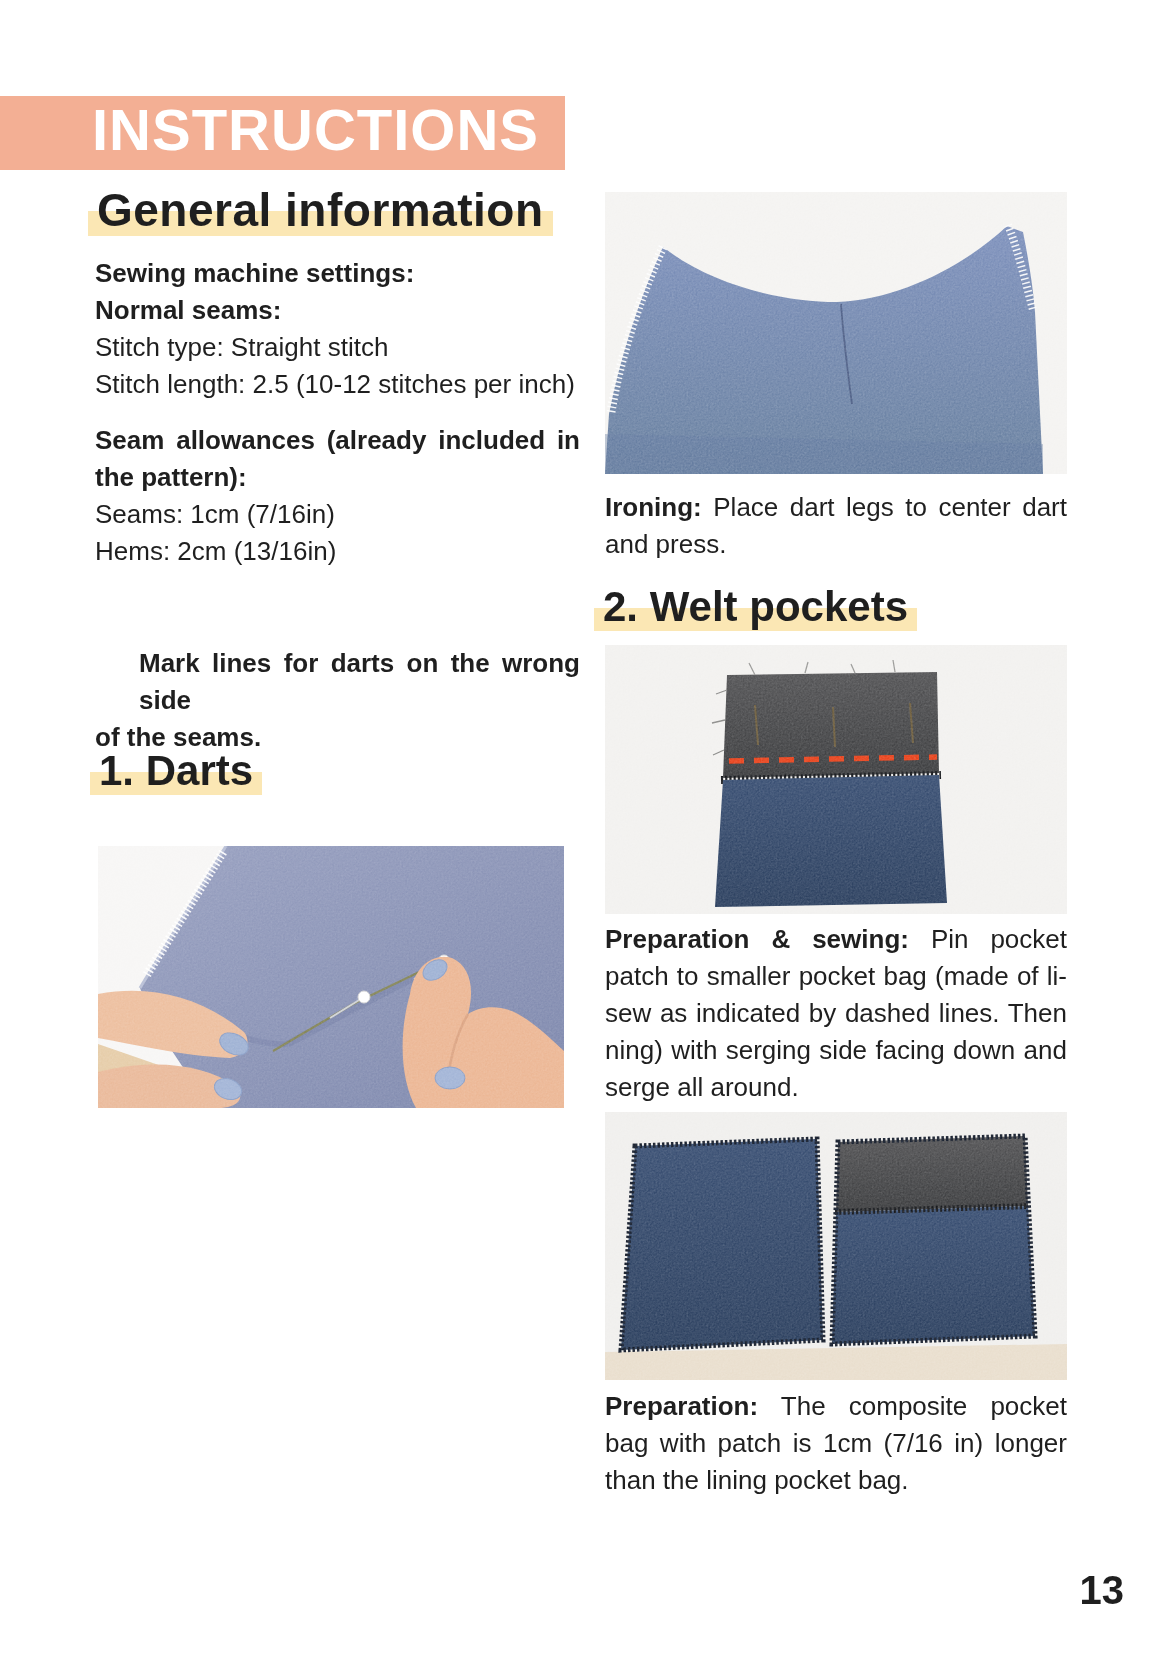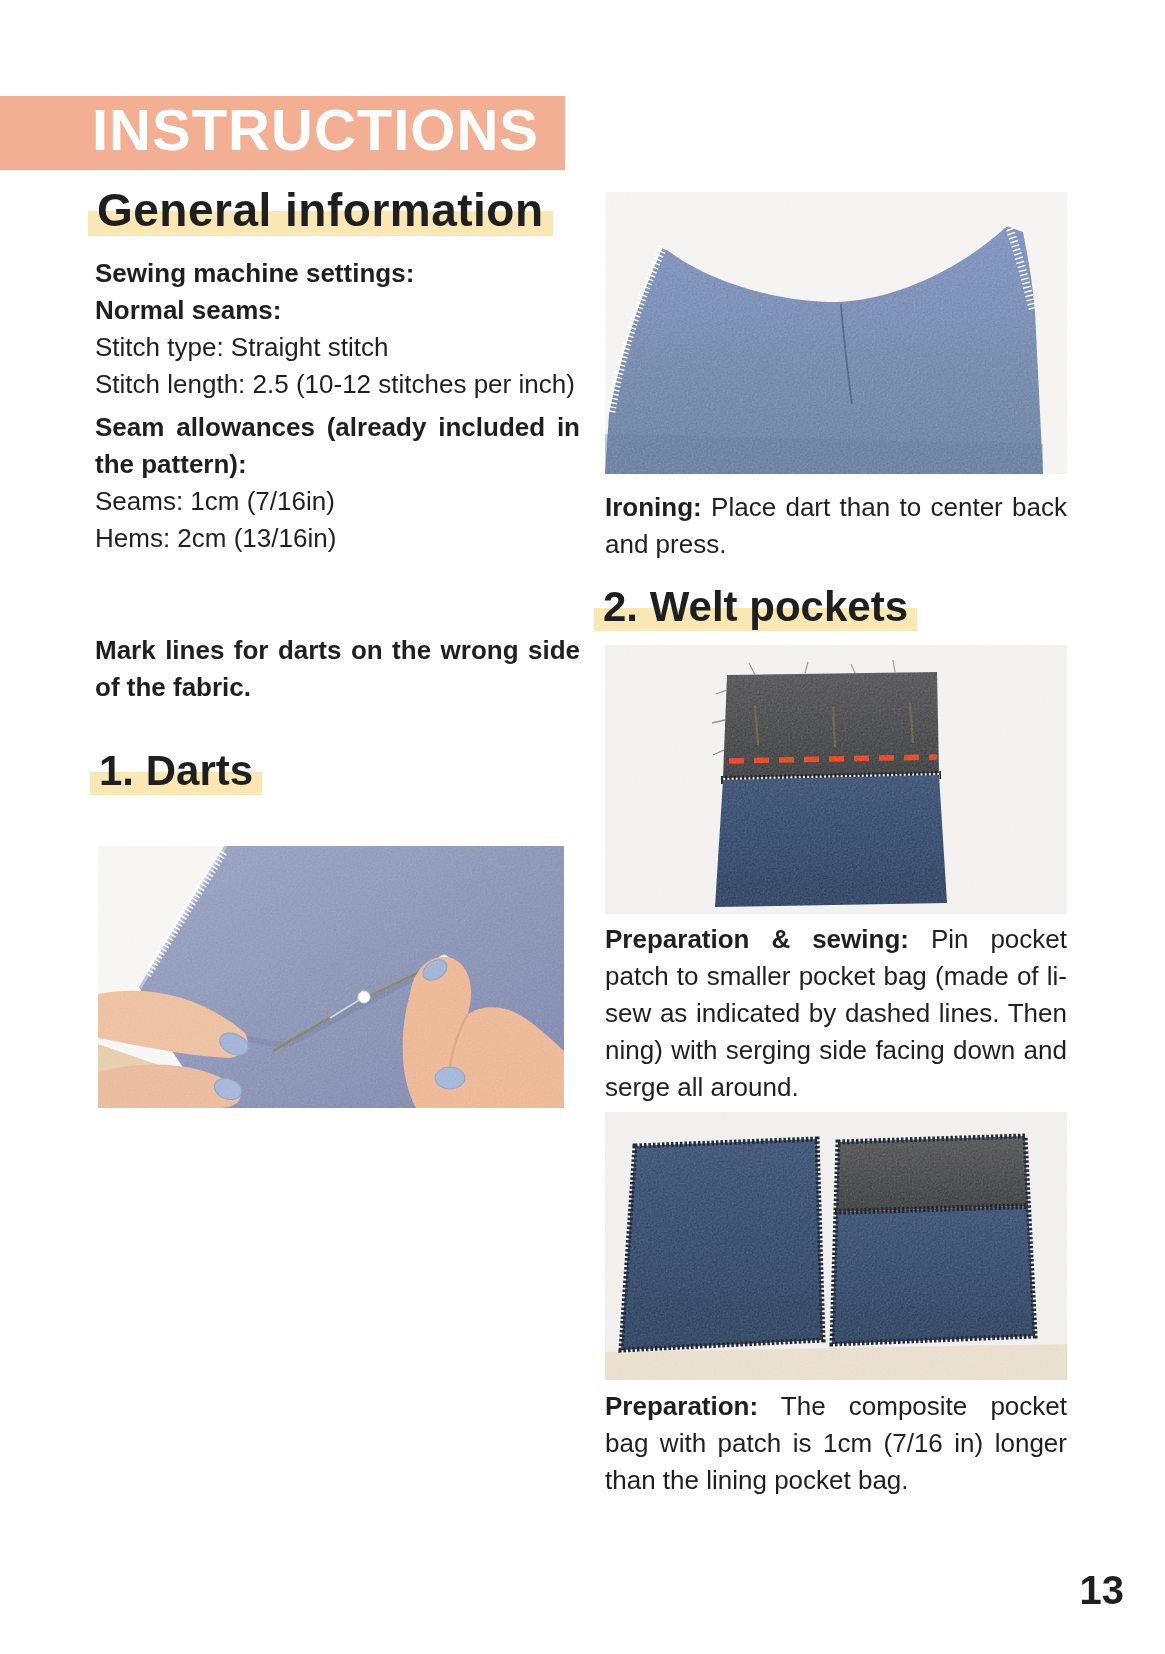--- a/index.html
+++ b/index.html
@@ -27,22 +27,22 @@
     background:linear-gradient(to bottom,transparent 52%,#FBE7B4 52%,#FBE7B4 97%,transparent 97%);
   }
   .col{position:absolute;font-size:26px;line-height:37px;}
   .col-left-main{left:95px;top:255px;width:485px;}
   .cap-darts{left:95px;top:1106px;width:485px;}
   .cap-ironing{left:605px;top:489px;width:462px;}
   .cap-welt{left:605px;top:921px;width:462px;}
   .cap-composite{left:605px;top:1388px;width:462px;}
   .b{font-weight:bold;}
   .jl{text-align:justify;text-align-last:justify;}
-  .gap1{margin-top:6px;}
-  .gap2{margin-top:75px;}
+  .gap1{margin-top:19px;}
+  .gap2{margin-top:75px;margin-left:44px;}
   .photo{position:absolute;display:block;}
   .photo-ironing{left:605px;top:192px;}
   .photo-darts{left:98px;top:846px;}
   .photo-welt{left:605px;top:645px;}
   .photo-bags{left:605px;top:1112px;}
   .pagenum{
     position:absolute;right:41px;top:1568px;font-size:40px;font-weight:bold;margin-left:40px;
   }
 </style>
 </head>
@@ -86,21 +86,21 @@
   <div class="col col-left-main">
     <div class="b">Sewing machine settings:</div>
     <div class="b">Normal seams:</div>
     <div>Stitch type: Straight stitch</div>
     <div>Stitch length: 2.5 (10-12 stitches per inch)</div>
     <div class="b jl gap1">Seam allowances (already included in</div>
     <div class="b">the pattern):</div>
     <div>Seams: 1cm (7/16in)</div>
     <div>Hems: 2cm (13/16in)</div>
     <div class="b jl gap2">Mark lines for darts on the wrong side</div>
-    <div class="b">of the fabric.</div>
+    <div class="b">of the seams.</div>
   </div>
 
   <div class="h2 darts">
     <span class="hl">1. Darts</span>
   </div>
 
   <svg class="photo photo-darts" width="466" height="262" viewBox="0 0 466 262" role="img">
     <rect x="0" y="0" width="466" height="262" fill="#f7f6f5"></rect>
     <polygon points="0,198 75,224 135,262 0,262" fill="#e6cda9"></polygon>
     <path d="M128,0 L466,0 L466,262 L118,262 C88,230 58,185 42,142 Z" fill="url(#chambrayG)"></path>
@@ -129,21 +129,21 @@
     <rect x="0" y="0" width="462" height="282" fill="#f4f3f1"></rect>
     <path d="M58,55 C105,92 175,110 232,110 C295,108 362,72 402,34 L418,40 C424,70 428,95 430,120 L438,282 L0,282 L4,222 C15,165 35,105 58,55 Z" fill="url(#denimG)"></path>
     <polygon points="0,242 438,252 438,282 0,282" fill="#61779f" opacity="0.4"></polygon>
     <path d="M58,55 C35,105 15,165 6,220" stroke="#fdfdfd" stroke-width="9" stroke-dasharray="1.5 2.8" fill="none" opacity="0.95"></path>
     <path d="M403,33 C412,55 420,88 428,118" stroke="#fbfbfb" stroke-width="8" stroke-dasharray="1.5 2.8" fill="none" opacity="0.95"></path>
     <path d="M236,112 C238,140 242,175 247,212" stroke="#46577f" stroke-width="1.8" fill="none" opacity="0.85"></path>
     <rect x="0" y="0" width="462" height="282" filter="url(#grain)" opacity="0.16"></rect>
   </svg>
 
   <div class="col cap-ironing">
-    <div class="jl"><b>Ironing:</b> <span>Place dart than to center back</span></div>
+    <div class="jl"><b>Ironing:</b> <span>Place dart legs to center dart</span></div>
     <div>and press.</div>
   </div>
 
   <div class="h2 welt">
     <span class="hl">2. Welt pockets</span>
   </div>
 
   <svg class="photo photo-welt" width="462" height="269" viewBox="0 0 462 269" role="img">
     <rect x="0" y="0" width="462" height="269" fill="#f2f1ef"></rect>
     <polygon points="122,30 332,27 334,128 118,133" fill="url(#charG)"></polygon>

